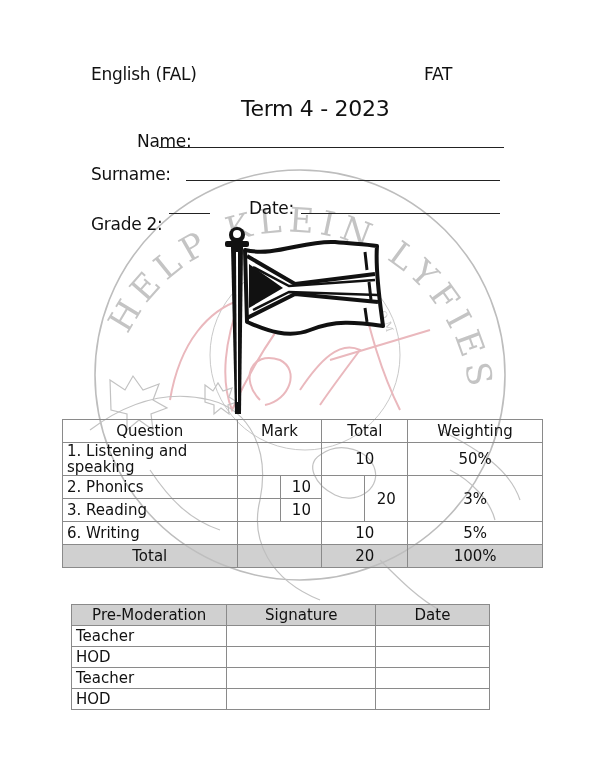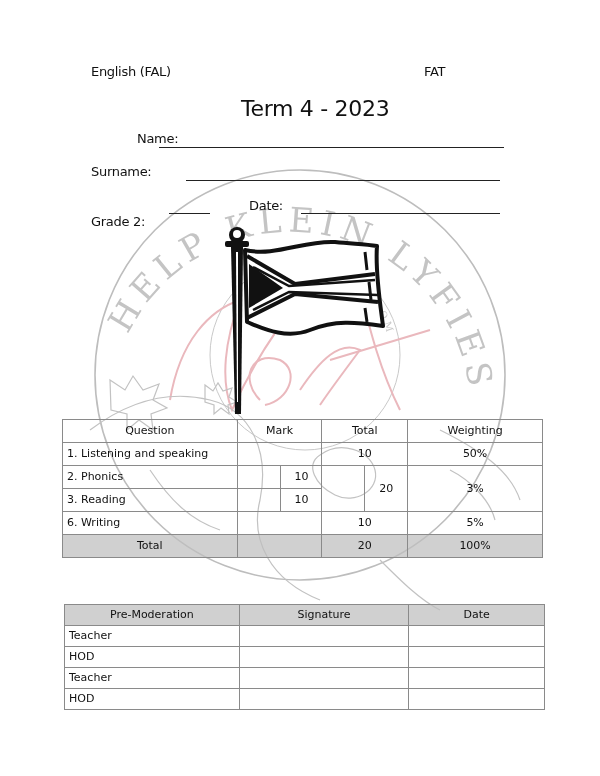--- a/index.html
+++ b/index.html
@@ -1,22 +1,22 @@
 <!DOCTYPE html>
 <html><head>
 <meta charset="utf-8">
 <style>
   html, body { margin: 0; padding: 0; background: #ffffff; }
   body { width: 600px; height: 776px; position: relative; overflow: hidden;
          font-family: "DejaVu Sans", sans-serif; color: #111; }
   .abs { position: absolute; }
-  .hdr { font-size: 13px; letter-spacing: -0.3px; }
+  .hdr { font-size: 17px; letter-spacing: -0.3px; }
   .line { position: absolute; height: 0; border-top: 1.5px solid #222; }
   .watermark { position: absolute; left: 0; top: 0; width: 600px; height: 776px; pointer-events: none; }
-  table { border-collapse: collapse; position: absolute; font-size: 11px; }
+  table { border-collapse: collapse; position: absolute; font-size: 15px; }
   td { border: 1px solid #8a8a8a; padding: 0 4px; height: 22px; line-height: 16px; background: transparent; }
   .c { text-align: center; }
   .gray td, td.gray { background: rgba(190,190,190,0.72); }
   .t1 td { height: 22px; }
   .t2 td { height: 20px; padding: 0 4px; }
 </style>
 </head>
 <body>
 
 <svg class="watermark" viewBox="0 0 600 776">
@@ -130,21 +130,21 @@
   </tr>
   <tr class="gray">
     <td class="c">Total</td>
     <td colspan="2"></td>
     <td class="c" colspan="2">20</td>
     <td class="c">100%</td>
   </tr>
 </tbody>
   </table>
 
-<table class="t2" style="left:64px; top:604px; width:481px;">
+<table class="t2" style="left:71px; top:604px; width:419px;">
   <colgroup>
     <col style="width:175px">
       <col style="width:170px">
       <col style="width:136px">
   </colgroup>
   <tbody>
       <tr class="gray">
     <td class="c">Pre-Moderation</td>
     <td class="c">Signature</td>
     <td class="c">Date</td>

